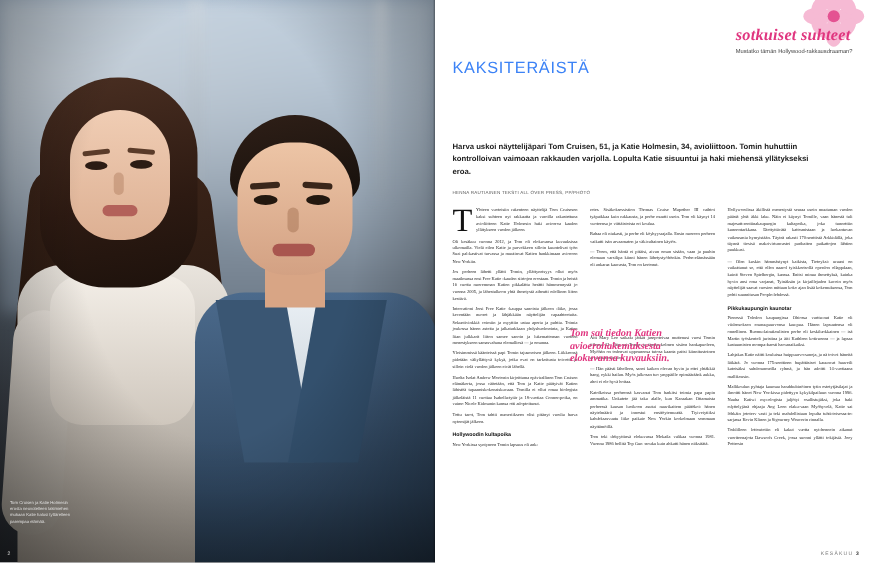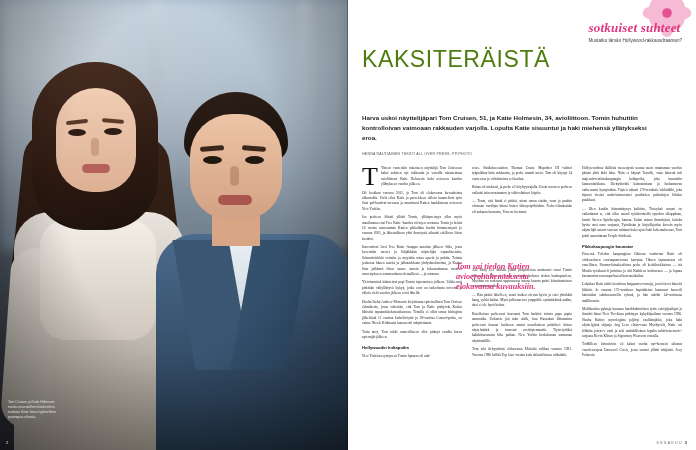--- a/index.html
+++ b/index.html
@@ -69,21 +69,21 @@
   
   .right-page{position:absolute;left:348px;top:0;width:348px;height:450px;background:#fff;}
 
   .kicker{position:absolute;right:14px;top:20px;}
   .kicker .k1{font-family:"Liberation Serif",serif;font-style:italic;font-weight:bold;color:#e0357f;font-size:13px;letter-spacing:.2px;}
   .kicker .k2{font-family:"Liberation Sans",sans-serif;font-size:4.6px;color:#444;margin-top:2px;}
 
   .flower{position:absolute;right:2px;top:-14px;width:54px;height:54px;opacity:.85;}
 
   .headline{position:absolute;left:14px;top:46px;width:320px;}
-  .headline .h1{font-family:"Liberation Sans",sans-serif;font-weight:300;font-size:23px;letter-spacing:.6px;color:#4d7c0f;}
+  .headline .h1{font-family:"Liberation Sans",sans-serif;font-weight:300;font-size:13px;letter-spacing:.6px;color:#3b82f6;}
   .headline .h2{font-family:"Liberation Serif",serif;font-style:italic;font-weight:bold;font-size:30px;color:#e0357f;line-height:.95;margin-top:2px;}
 
   .standfirst{position:absolute;left:14px;top:113px;width:300px;
     font-family:"Liberation Sans",sans-serif;font-weight:bold;font-size:6.2px;line-height:1.62;color:#1c1c1c;}
 
   .byline{position:absolute;left:14px;top:152px;width:300px;font-family:"Liberation Sans",sans-serif;font-size:3.6px;color:#555;letter-spacing:.2px;}
 
   .cols{position:absolute;left:14px;top:166px;width:320px;height:262px;}
   .col{position:absolute;top:0;width:100px;font-size:3.55px;line-height:1.52;text-align:justify;color:#242424;}
   .col.c1{left:0;}

